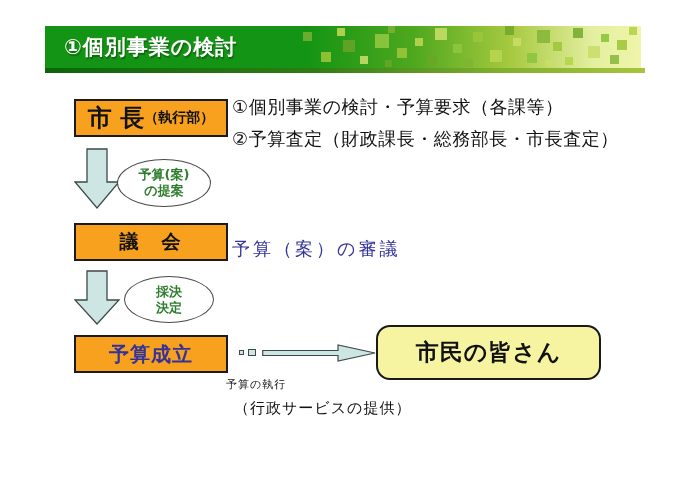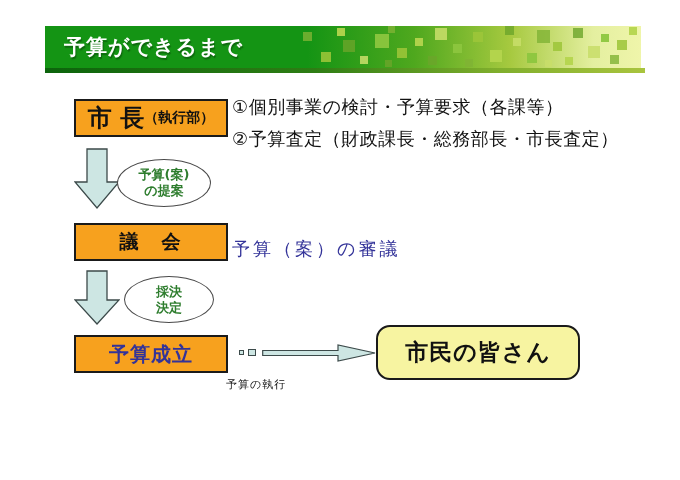--- a/index.html
+++ b/index.html
@@ -78,21 +78,21 @@
 
   
   .exec-sq1 { position: absolute; left: 239px; top: 350px; width: 5px; height: 5px;
               background: #cde6e3; border: 1px solid #3c4a4a; }
   .exec-sq2 { position: absolute; left: 248px; top: 349px; width: 8px; height: 7px;
               background: #cde6e3; border: 1px solid #3c4a4a; }
   .right-arrow { position: absolute; left: 262px; top: 344px; width: 114px; height: 18px; }
 
   
   .citizens {
-    position: absolute; left: 376px; top: 325px; width: 204px; height: 55px;
+    position: absolute; left: 376px; top: 325px; width: 225px; height: 55px;
     background: #f7f4a1; border: 2px solid #1a1a1a; border-radius: 14px;
     display: flex; align-items: center; justify-content: center;
     color: #111; font-size: 23px; font-weight: bold; letter-spacing: 1px;
   }
 </style>
 </head>
 <body>
 
 <div class="slide">
 
@@ -123,21 +123,21 @@
         <div class="mosaic-square" style="left: 543px; top: 20px; width: 12px; height: 12px; background: rgb(200, 222, 106); opacity: 0.87;"></div>
         <div class="mosaic-square" style="left: 556px; top: 8px; width: 8px; height: 8px; background: rgb(140, 198, 63); opacity: 0.94;"></div>
         <div class="mosaic-square" style="left: 565px; top: 29px; width: 9px; height: 9px; background: rgb(127, 179, 53); opacity: 0.8;"></div>
         <div class="mosaic-square" style="left: 572px; top: 14px; width: 10px; height: 10px; background: rgb(157, 197, 58); opacity: 0.87;"></div>
         <div class="mosaic-square" style="left: 584px; top: 1px; width: 8px; height: 8px; background: rgb(181, 212, 78); opacity: 0.94;"></div>
         <div class="mosaic-square" style="left: 340px; top: 34px; width: 7px; height: 7px; background: rgb(108, 165, 43); opacity: 0.8;"></div>
         <div class="mosaic-square" style="left: 500px; top: 34px; width: 7px; height: 7px; background: rgb(200, 222, 106); opacity: 0.87;"></div>
       </div>
   </div>
   <div class="banner-strip"></div>
-  <div class="slide-title">予算ができるまで</div>
+  <div class="slide-title">①個別事業の検討</div>
 
   <div class="obox obox-mayor">
     <span class="main">市 長</span>
       <span class="sub">（執行部）</span>
   </div>
 
   <div class="down-arrow down-arrow-1">
     <svg width="46" height="62" viewBox="0 0 46 62">
       <path d="M13,1 h20 v33 h12 L23,60 L1,34 h12 Z" fill="#cde6e3" stroke="#3c4a4a" stroke-width="1.3"></path>
     </svg>
@@ -177,14 +177,15 @@
     <svg width="114" height="18" viewBox="0 0 114 18">
       <path d="M0.7,6.5 H76 V1 L113,9 L76,17 V11.5 H0.7 Z" fill="#cde6e3" stroke="#3c4a4a" stroke-width="1.2"></path>
     </svg>
   </div>
 
   <div class="citizens">
     <span>市民の皆さん</span>
   </div>
 
   <div class="anno anno-exec">予算の執行</div>
+  <div class="anno anno-note">（行政サービスの提供）</div>
 
 </div>
 
 </body></html>

